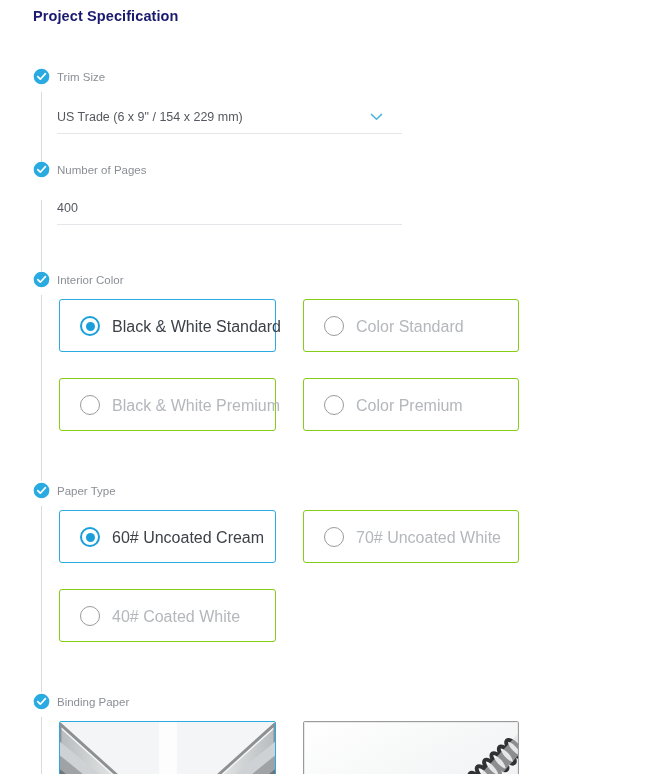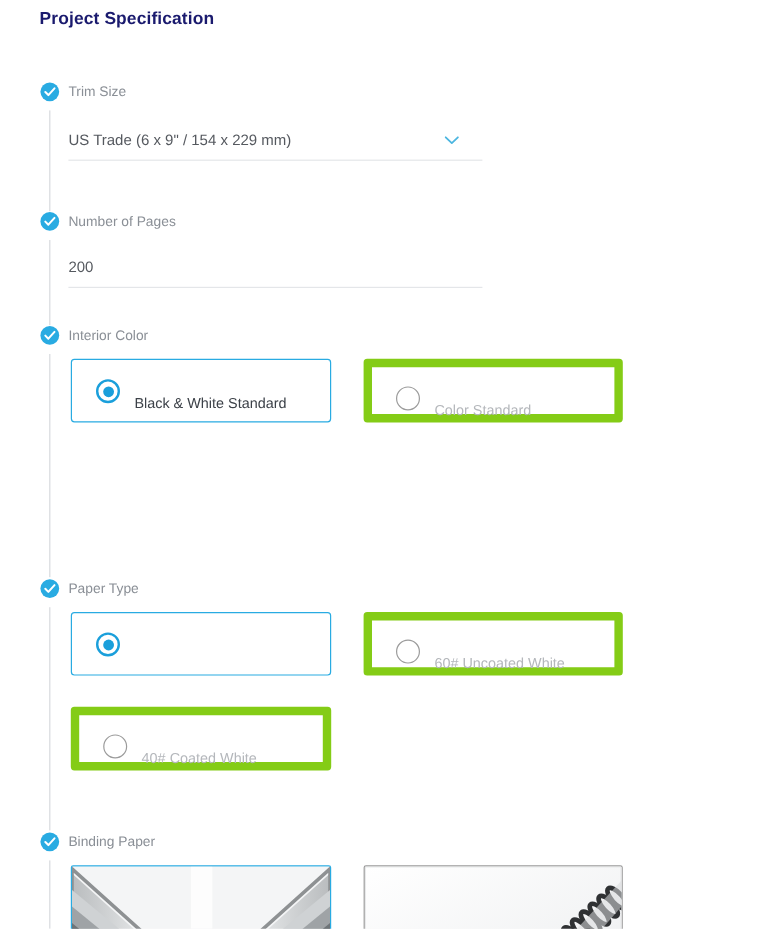--- a/index.html
+++ b/index.html
@@ -48,21 +48,21 @@
   .rail-4 { top: 506px; height: 186px; }
   .rail-5 { top: 717px; height: 57px; }
 
   
   .section {
     position: absolute;
     left: 0;
     width: 650px;
   }
   .sec-trim     { top: 68px; }
-  .sec-pages    { top: 176px; }
+  .sec-pages    { top: 161px; }
   .sec-interior { top: 271px; }
   .sec-paper    { top: 482px; text-align: right; }
   .sec-binding  { top: 693px; }
 
   .sec-head {
     position: relative;
     height: 24px;
   }
 
   .check-icon {
@@ -122,21 +122,21 @@
   .opt-row {
     position: relative;
     height: 53px;
     margin-bottom: 26px;
   }
 
   .opt-card {
     position: absolute;
     height: 53px;
     box-sizing: border-box;
-    border: 7px solid #84cc16;
+    border: 1px solid #84cc16;
     border-radius: 3px;
     background: #ffffff;
   }
   .opt-card.col-a { left: 0px;   width: 217px; }
   .opt-card.col-b { left: 244px; width: 216px; }
 
   .opt-card.selected {
     border: 1.6px solid #29abe2;
   }
 
@@ -163,22 +163,22 @@
     width: 9px;
     height: 9px;
     margin: -4.5px 0 0 -4.5px;
     border-radius: 50%;
     background: #1a9fdb;
   }
 
   .opt-label {
     position: absolute;
     left: 52px;
-    top: 28px;
-    font-size: 12px;
+    top: 18px;
+    font-size: 16px;
     color: #b4b7bb;
     line-height: 17px;
     white-space: nowrap;
   }
   .opt-card.selected .opt-label {
     color: #3c4148;
   }
 
   
   .thumb-grid {
@@ -236,21 +236,21 @@
   <div class="section sec-pages">
     <div class="sec-head">
       <svg class="check-icon" viewBox="0 0 20 20">
         <circle cx="10" cy="10" r="9.2" fill="#29abe2"></circle>
         <path d="M5.6 10.2 L8.6 13.2 L14.6 6.6" fill="none" stroke="#ffffff" stroke-width="2" stroke-linecap="round" stroke-linejoin="round"></path>
       </svg>
       <div class="sec-label">Number of Pages</div>
     </div>
 
     <div class="field field-text">
-      <div class="field-value">200</div>
+      <div class="field-value">400</div>
     </div>
   </div>
 
   <div class="section sec-interior">
     <div class="sec-head">
       <svg class="check-icon" viewBox="0 0 20 20">
         <circle cx="10" cy="10" r="9.2" fill="#29abe2"></circle>
         <path d="M5.6 10.2 L8.6 13.2 L14.6 6.6" fill="none" stroke="#ffffff" stroke-width="2" stroke-linecap="round" stroke-linejoin="round"></path>
       </svg>
       <div class="sec-label">Interior Color</div>
@@ -260,40 +260,51 @@
       <div class="opt-row">
         <div class="opt-card col-a selected">
           <span class="radio"></span>
           <span class="opt-label">Black &amp; White Standard</span>
         </div>
         <div class="opt-card col-b">
           <span class="radio"></span>
           <span class="opt-label">Color Standard</span>
         </div>
       </div>
+      <div class="opt-row">
+        <div class="opt-card col-a">
+          <span class="radio"></span>
+          <span class="opt-label">Black &amp; White Premium</span>
+        </div>
+        <div class="opt-card col-b">
+          <span class="radio"></span>
+          <span class="opt-label">Color Premium</span>
+        </div>
+      </div>
     </div>
   </div>
 
   <div class="section sec-paper">
     <div class="sec-head">
       <svg class="check-icon" viewBox="0 0 20 20">
         <circle cx="10" cy="10" r="9.2" fill="#29abe2"></circle>
         <path d="M5.6 10.2 L8.6 13.2 L14.6 6.6" fill="none" stroke="#ffffff" stroke-width="2" stroke-linecap="round" stroke-linejoin="round"></path>
       </svg>
       <div class="sec-label">Paper Type</div>
     </div>
 
     <div class="opt-grid">
       <div class="opt-row">
         <div class="opt-card col-a selected">
           <span class="radio"></span>
+          <span class="opt-label">60# Uncoated Cream</span>
         </div>
         <div class="opt-card col-b">
           <span class="radio"></span>
-          <span class="opt-label">60# Uncoated White</span>
+          <span class="opt-label">70# Uncoated White</span>
         </div>
       </div>
       <div class="opt-row">
         <div class="opt-card col-a">
           <span class="radio"></span>
           <span class="opt-label">40# Coated White</span>
         </div>
       </div>
     </div>
   </div>

